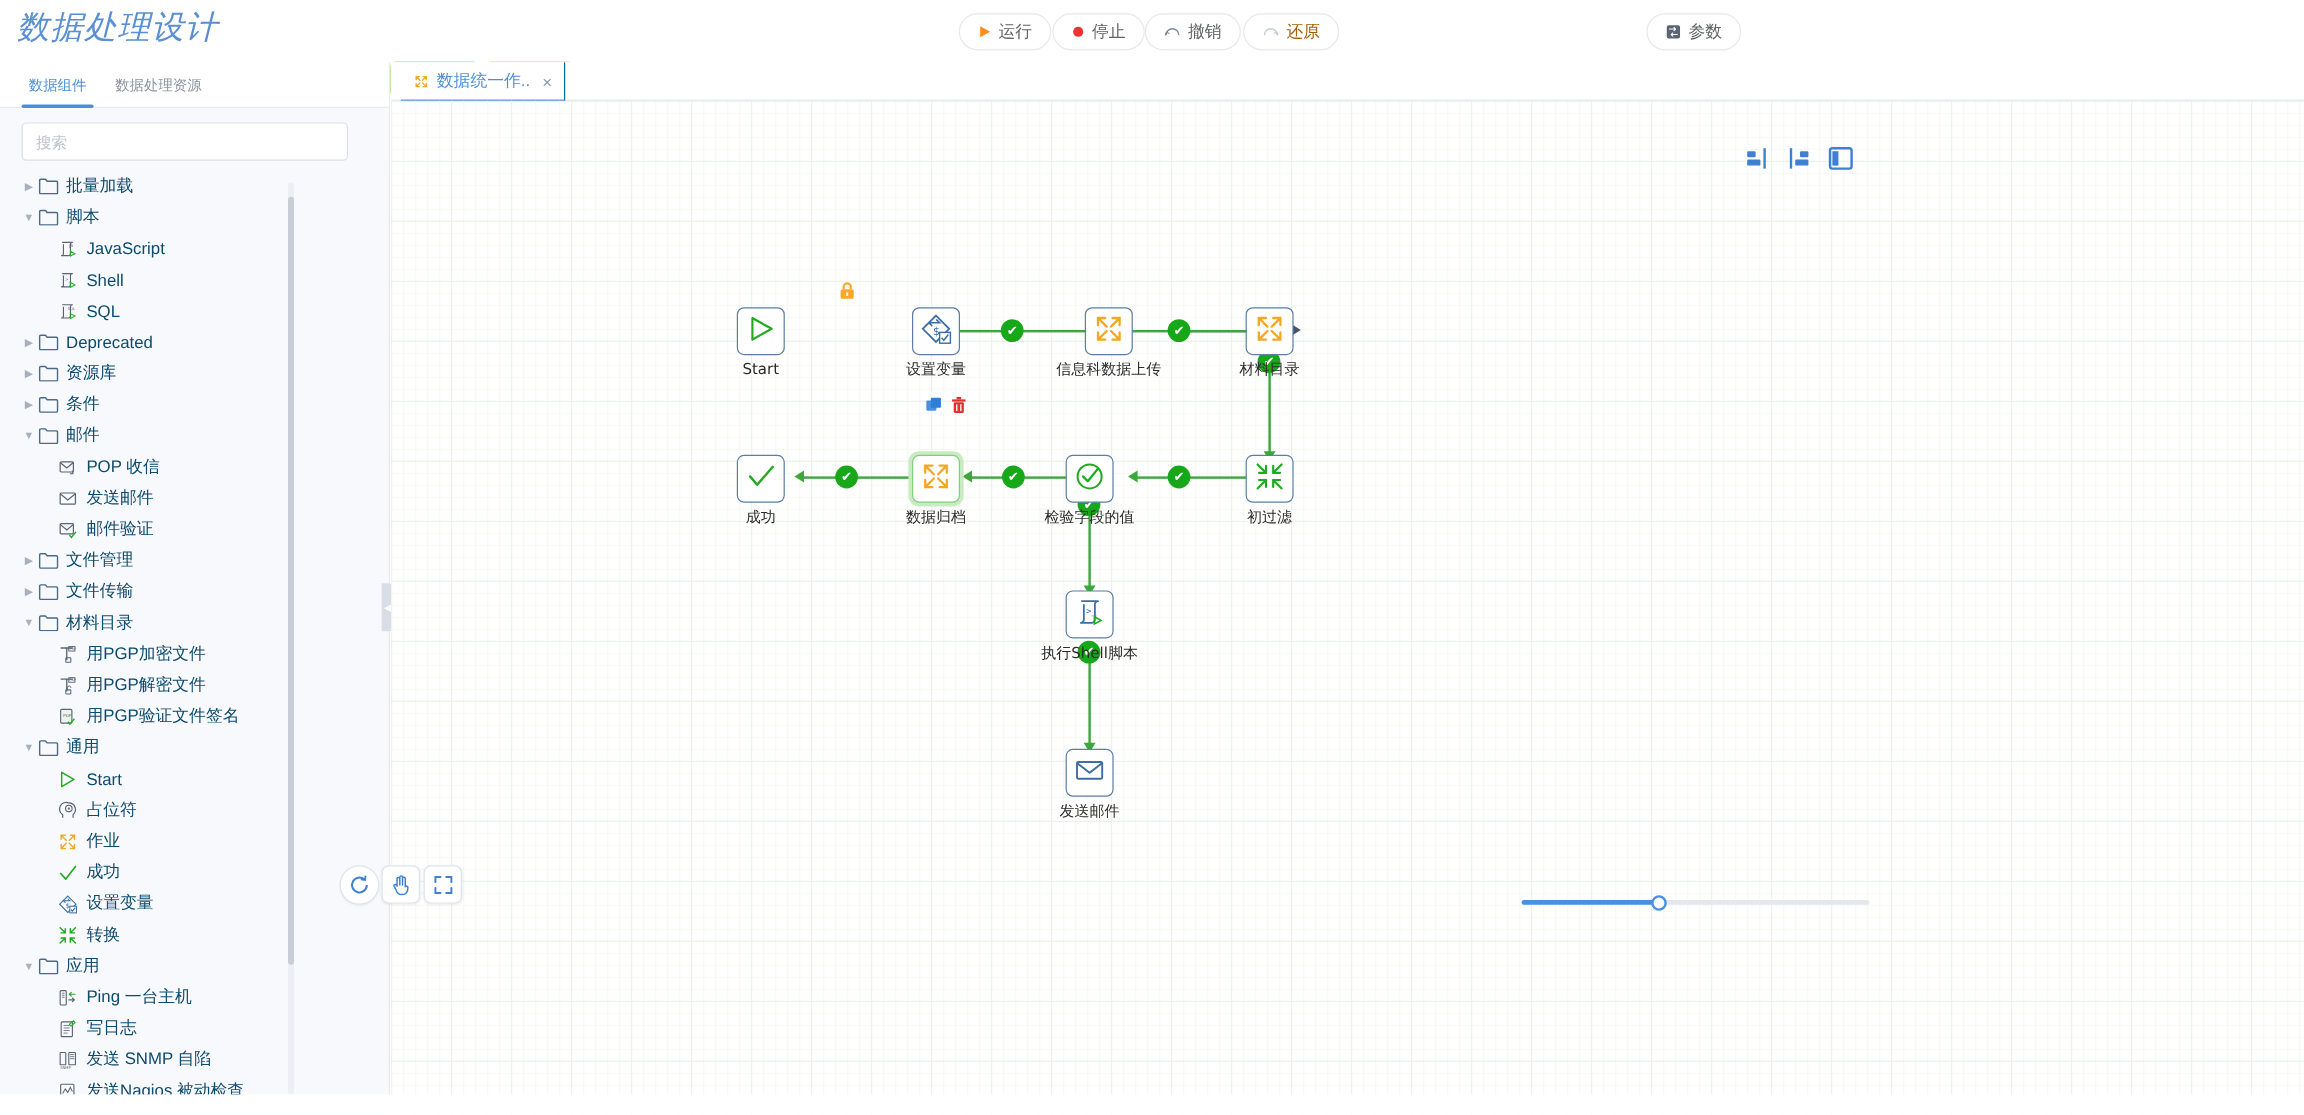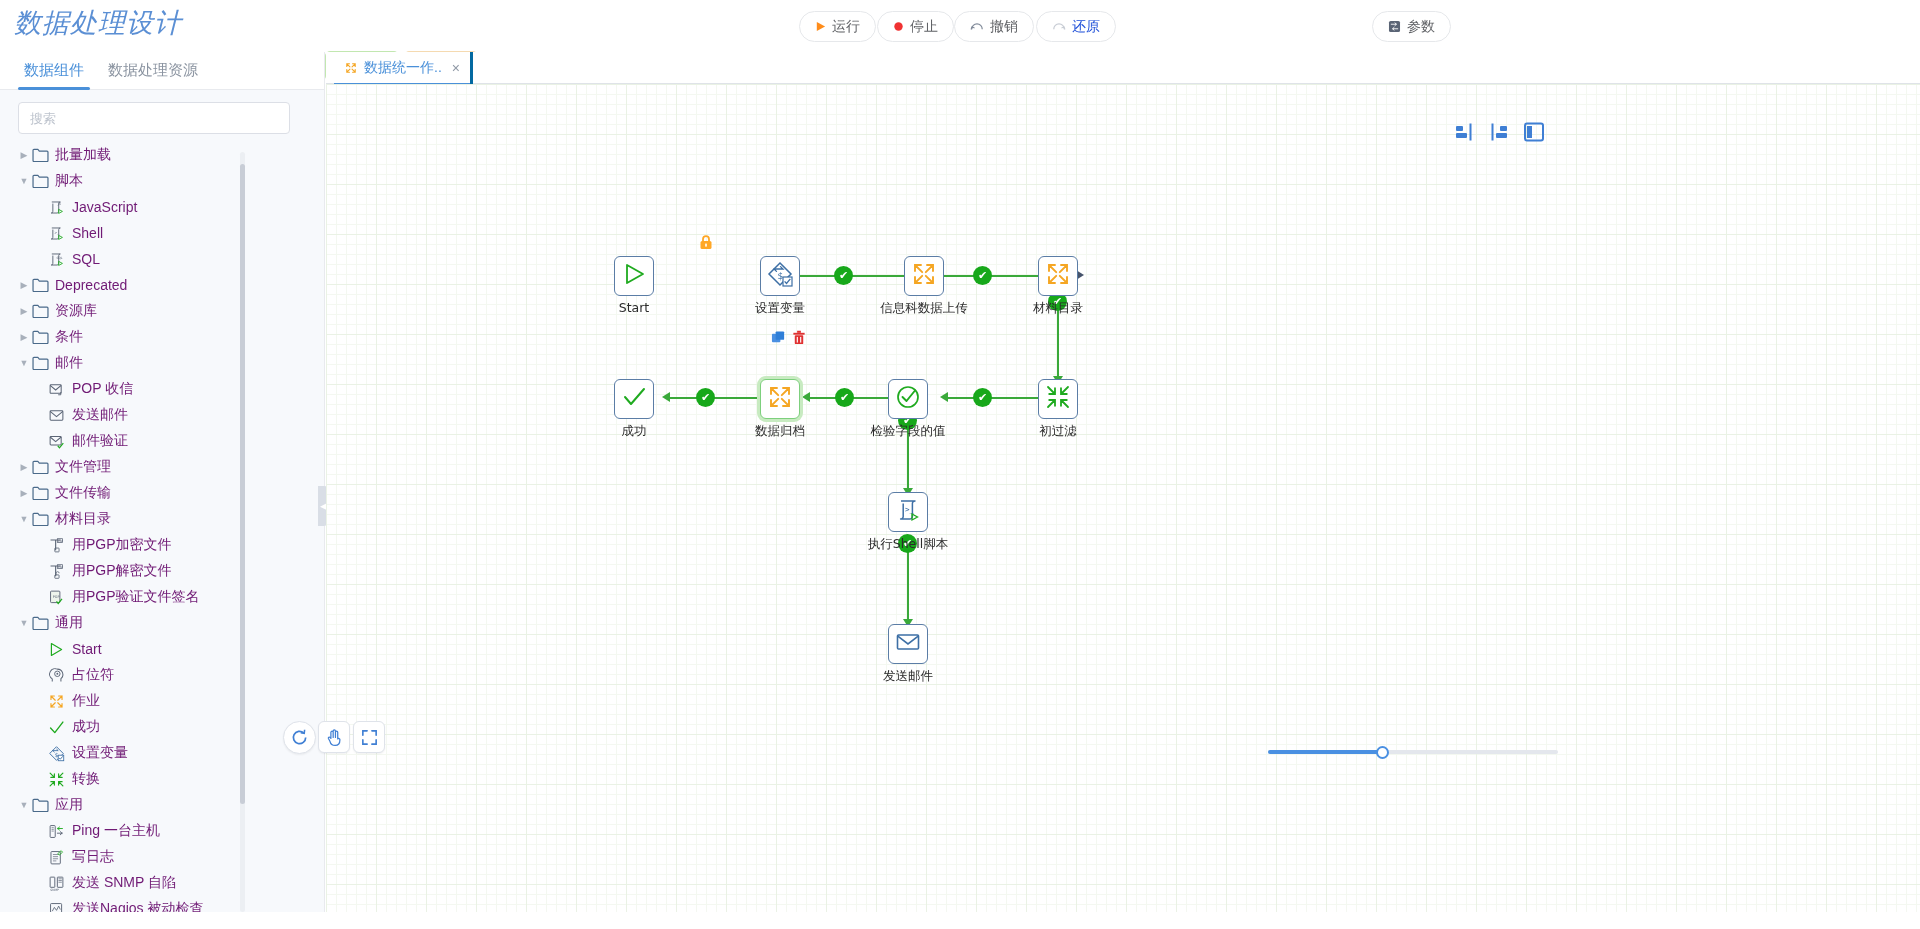--- a/index.html
+++ b/index.html
@@ -40,35 +40,35 @@
   }
   .pill {
     position:absolute; top:11px; height:31px; padding:0 15px;
     border-radius:16px; border:1px solid #e6e8eb; background:#fff;
     display:inline-flex; align-items:center; gap:6px;
     font-size:14px; color:#606266; cursor:pointer; user-select:none;
   }
   .pill.run   { left:799px; }
   .pill.stop  { left:877px; }
   .pill.undo  { left:954px; }
-  .pill.redo  { left:1036px; color:#1d4ed8;text-align:right; }
+  .pill.redo  { left:1036px; color:#a16207;text-align:right; }
   .pill.param { left:1372px; }
   .ico { display:inline-block; line-height:0; }
 
   
   .leftpanel {
     position:absolute; left:0; top:52px; width:325px; height:877px;
     background:#f7f9fc; border-right:1px solid #e8eaee;
   }
   .tabs {
     height:38px; display:flex; align-items:flex-end;
     border-bottom:1px solid #e8eaee; background:#fff; padding-left:12px;
   }
   .tab {
-    font-size:15px; color:#8a93a0; padding:0 12px 9px 12px; cursor:pointer;
+    font-size:12px; color:#8a93a0; padding:0 12px 9px 12px; cursor:pointer;
     position:relative;
     margin-top:30px;
   }
   .tab.active { color:#4a90d9; }
   .tab.active:after {
     content:""; position:absolute; left:6px; right:6px; bottom:-1px;
     height:3px; background:#4a90d9; border-radius:2px;
   }
   .searchwrap { padding:12px 14px 8px 18px; background:#f7f9fc; }
   .searchbox {
@@ -81,21 +81,21 @@
   .tree {
     position:absolute; left:0; top:86px; width:325px; height:791px;
     overflow:hidden; padding-top:4px;
   }
   .node { display:flex; align-items:center; height:26px; cursor:pointer; white-space:nowrap; }
   .caret {
     width:16px; text-align:center; font-size:9px; color:#a8b0bb; flex:0 0 16px;
   }
   .folder-ico { margin-right:6px; flex:0 0 16px; line-height:0; }
   .leaf-ico { margin-right:6px; flex:0 0 18px; line-height:0; }
-  .node-label { font-size:14px; color:#701a75; }
+  .node-label { font-size:14px; color:#0c4a6e; }
   .node.depth0 { padding-left:16px; }
   .node.depth1 { padding-left:48px; }
 
   .scrollbar-v {
     position:absolute; right:79px; top:112px; width:5px; height:640px;
     background:#c8cdd6; border-radius:3px;
   }
   .scrollbar-track {
     position:absolute; right:79px; top:100px; width:5px; height:760px;
     background:#eceff3; border-radius:3px;
@@ -117,21 +117,21 @@
     position:absolute; left:326px; top:52px; width:1594px; height:877px;
     background:#fff;
   }
   .doc-tabs {
     height:32px; background:#fff; border-bottom:1px solid #dfe3e8;
     display:flex; align-items:center; padding-left:8px;
   }
   .doc-tab {
     display:flex; align-items:center; gap:6px; height:32px;
     padding:0 10px; font-size:14px; color:#4a90d9; cursor:pointer;
-    position:relative; border-right:3px solid #0369a1;
+    position:relative; border-right:1px solid #0369a1;
   }
   .doc-tab:after{
     content:""; position:absolute; left:0; right:0; bottom:-1px;
     height:2px; background:#4a90d9;
   }
   .doc-tab .close { color:#8f98a5; font-size:14px; margin-left:4px; }
 
   .grid {
     position:absolute; left:0; top:32px; width:1594px; height:845px;
     background-color:#ffffff;

